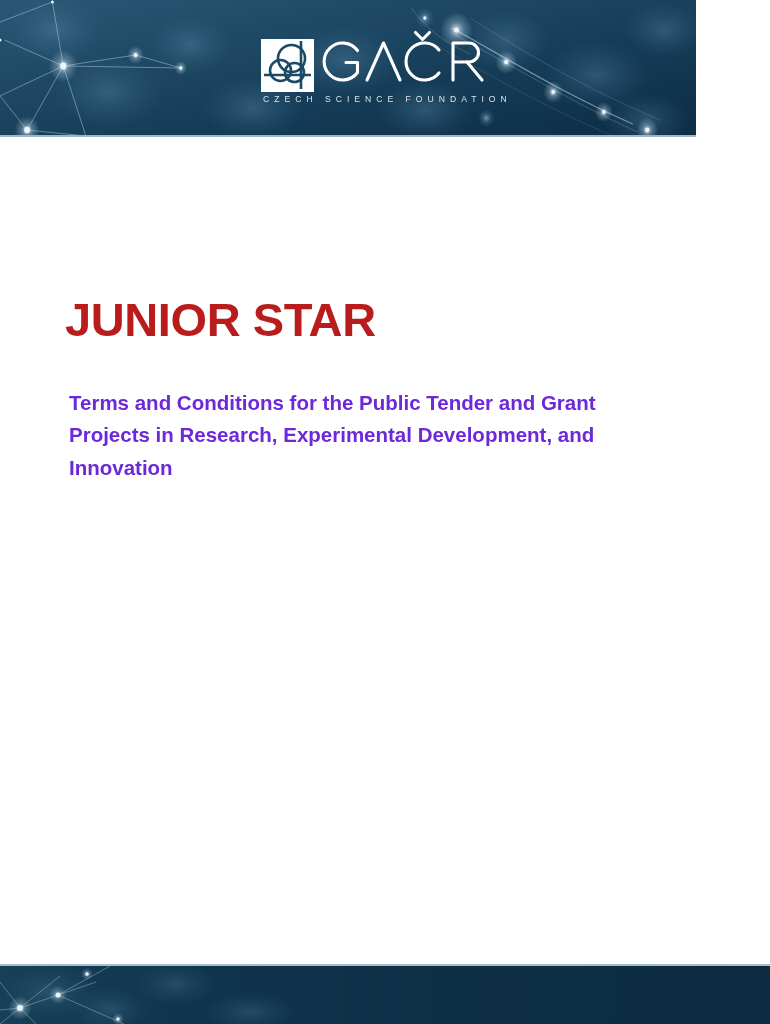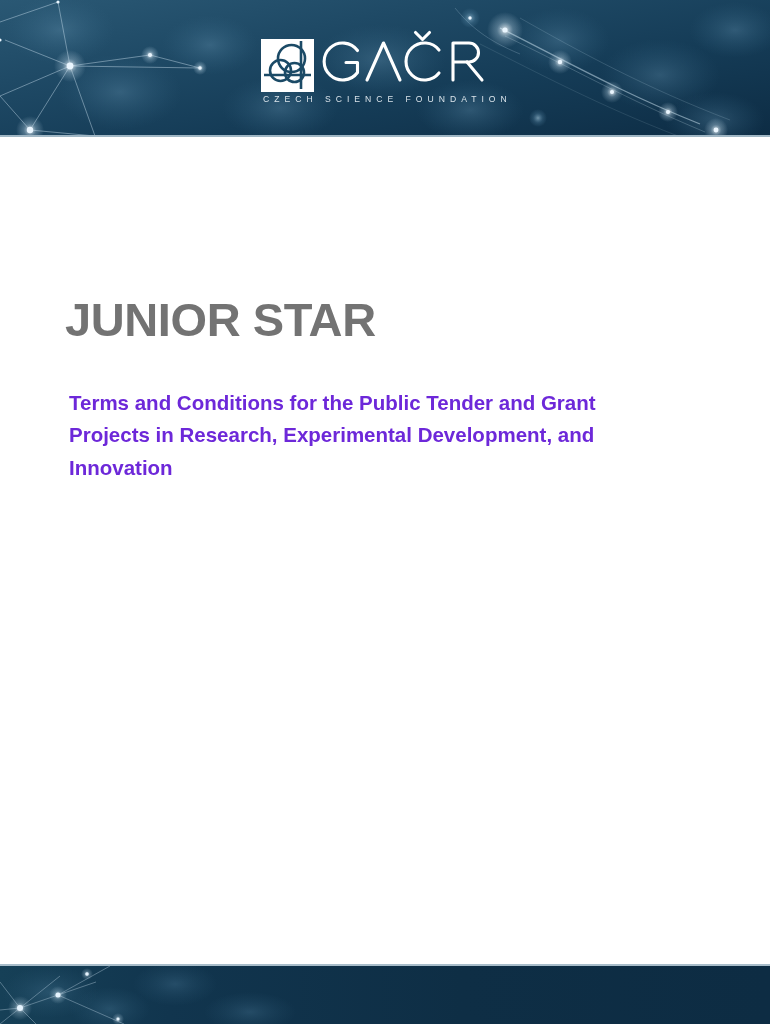--- a/index.html
+++ b/index.html
@@ -17,21 +17,21 @@
     height: 1024px;
     background: #ffffff;
     overflow: hidden;
   }
 
   
   .top-banner {
     position: absolute;
     left: 0;
     top: 0;
-    width: 770px;
+    width: 696px;
     height: 137px;
     overflow: hidden;
     background: #14384f;
   }
   .banner-art {
     position: absolute;
     inset: 0;
     width: 100%;
     height: 100%;
     display: block;
@@ -88,21 +88,21 @@
     left: 65px;
     top: 288px;
     width: 640px;
   }
   .doc-title {
     margin: 0;
     font-size: 47px;
     line-height: 1.38;
     font-weight: bold;
     letter-spacing: -0.4px;
-    color: #737373;
+    color: #b91c1c;
     font-family: "Liberation Sans", sans-serif;
   }
   .doc-subtitle {
     margin: 4px;
     padding-top: 30px;
     font-size: 20.5px;
     line-height: 1.58;
     font-weight: bold;
     color: #6d28d9;
     max-width: 610px;

